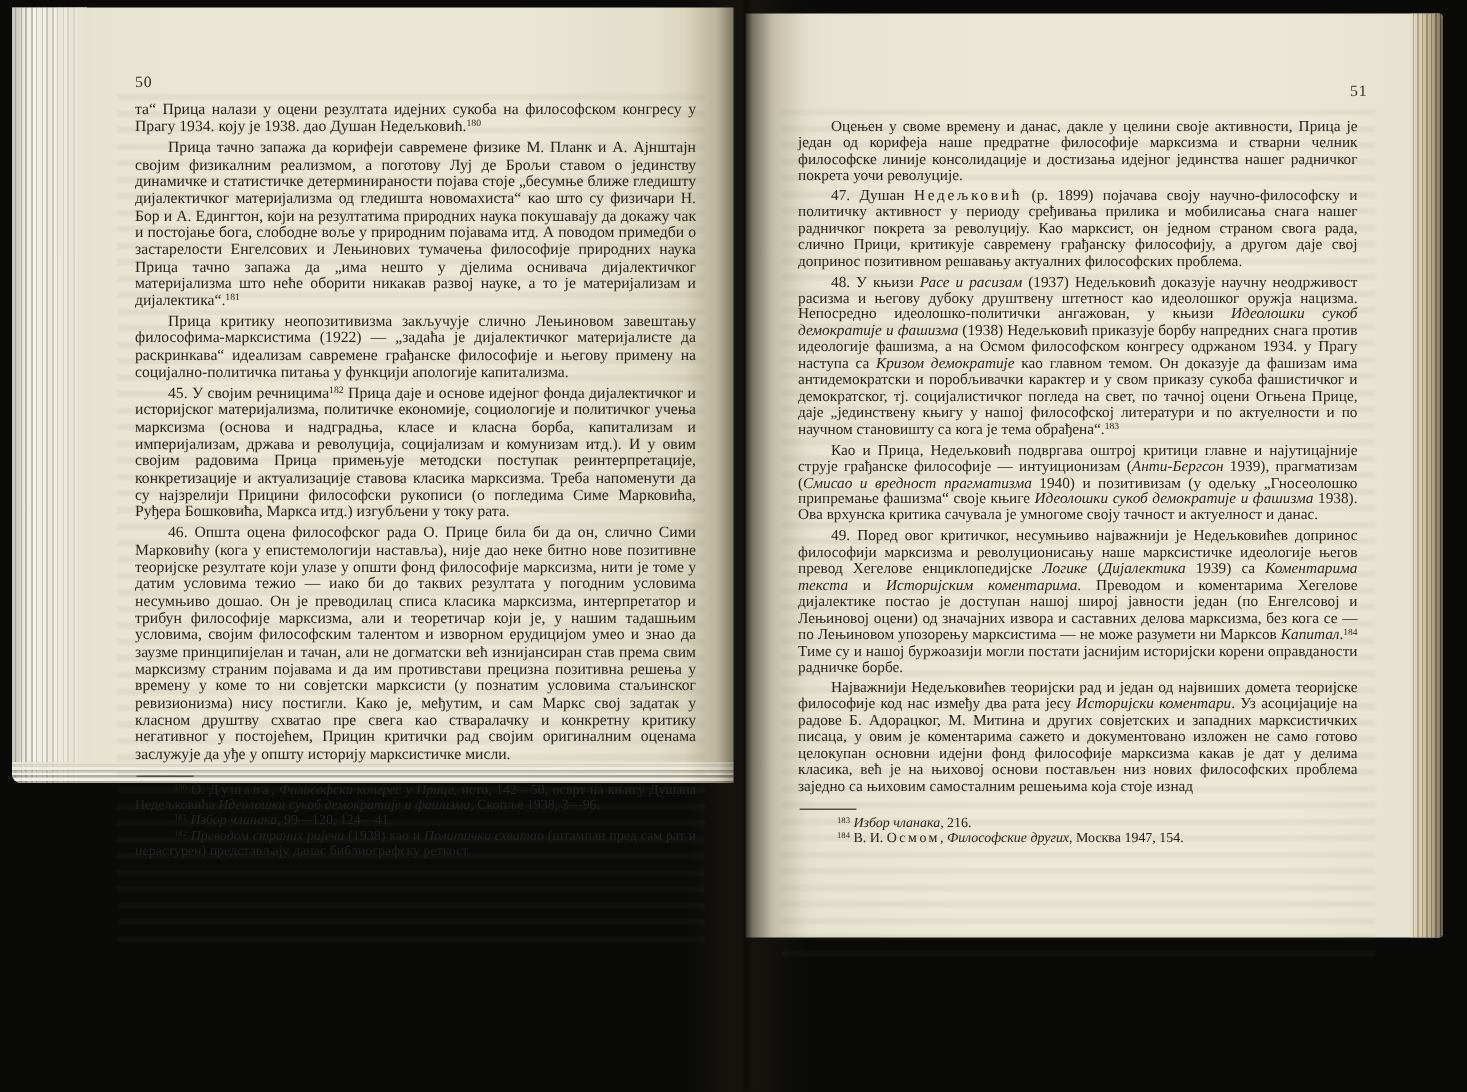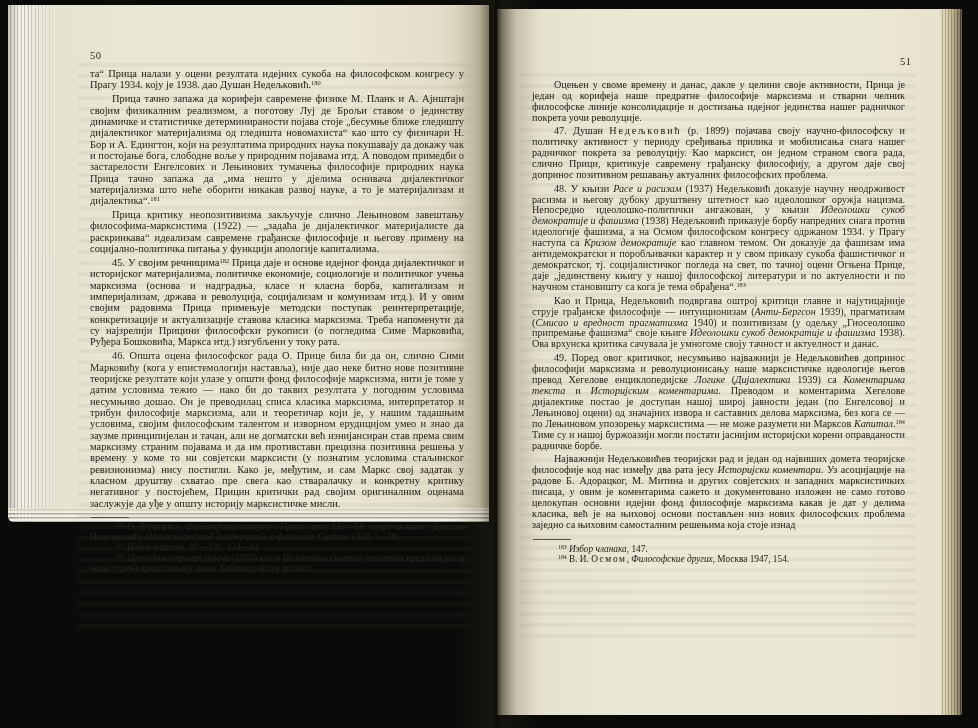--- a/index.html
+++ b/index.html
@@ -11,21 +11,21 @@
     overflow: hidden;
     font-family: "Liberation Serif", "DejaVu Serif", serif;
   }
   .page { position: absolute; color: #26251d; }
   .page-left {
     left: 8px; top: 5px; width: 481px; height: 517px;
     background: linear-gradient(90deg,#cfcbba 0,#e7e3d1 55px,#ebe7d5 140px,#ebe7d5 330px,#e3deca 430px,#d2cbb2 468px,#b7af94 481px);
     border-radius: 0 0 0 6px;
   }
   .page-right {
-    left: 497px; top: 9px; width: 465px; height: 706px;
+    left: 497px; top: 9px; width: 465px; height: 616px;
     background: linear-gradient(90deg,#b4ac93 0,#d9d3bd 14px,#e7e3d1 50px,#ece8d6 150px,#ece8d6 360px,#e7e2cf 443px);
     border-radius: 0 3px 3px 0;
   }
   .stack-left {
     position: absolute; left: 0; top: 0; width: 50px; height: 100%;
     background:
       repeating-linear-gradient(90deg, rgba(255,255,255,0.55) 0 2px, rgba(120,117,105,0.38) 2px 3px, rgba(245,243,236,0.5) 3px 6px, rgba(95,92,82,0.32) 6px 7px),
       linear-gradient(90deg,#eceadf,#e4e1d2);
     border-radius: 0 0 0 6px;
   }
@@ -86,40 +86,40 @@
     <div class="ghost ghost-left"></div>
     <div class="pagenum pagenum-left">50</div>
     <div class="text-col text-col-left">
       <p class="body-p no-indent"><span>та“ Прица налази у оцени резултата идејних сукоба на философском конгресу у Прагу 1934. коју је 1938. дао Душан Недељковић.</span><sup>180</sup></p>
       <p class="body-p"><span>Прица тачно запажа да корифеји савремене физике М. Планк и А. Ајнштајн својим физикалним реализмом, а поготову Луј де Брољи ставом о јединству динамичке и статистичке детерминираности појава стоје „бесумње ближе гледишту дијалектичког материјализма од гледишта новомахиста“ као што су физичари Н. Бор и А. Едингтон, који на резултатима природних наука покушавају да докажу чак и постојање бога, слободне воље у природним појавама итд. А поводом примедби о застарелости Енгелсових и Лењинових тумачења философије природних наука Прица тачно запажа да „има нешто у дјелима оснивача дијалектичког материјализма што неће оборити никакав развој науке, а то је материјализам и дијалектика“.</span><sup>181</sup></p>
       <p class="body-p"><span>Прица критику неопозитивизма закључује слично Лењиновом завештању философима-марксистима (1922) — „задаћа је дијалектичког материјалисте да раскринкава“ идеализам савремене грађанске философије и његову примену на социјално-политичка питања у функцији апологије капитализма.</span></p>
       <p class="body-p"><span>45. У својим речницима</span><sup>182</sup><span> Прица даје и основе идејног фонда дијалектичког и историјског материјализма, политичке економије, социологије и политичког учења марксизма (основа и надградња, класе и класна борба, капитализам и империјализам, држава и револуција, социјализам и комунизам итд.). И у овим својим радовима Прица примењује методски поступак реинтерпретације, конкретизације и актуализације ставова класика марксизма. Треба напоменути да су најзрелији Прицини философски рукописи (о погледима Симе Марковића, Руђера Бошковића, Маркса итд.) изгубљени у току рата.</span></p>
       <p class="body-p"><span>46. Општа оцена философског рада О. Прице била би да он, слично Сими Марковићу (кога у епистемологији наставља), није дао неке битно нове позитивне теоријске резултате који улазе у општи фонд философије марксизма, нити је томе у датим условима тежио — иако би до таквих резултата у погодним условима несумњиво дошао. Он је преводилац списа класика марксизма, интерпретатор и трибун философије марксизма, али и теоретичар који је, у нашим тадашњим условима, својим философским талентом и изворном ерудицијом умео и знао да заузме принципијелан и тачан, али не догматски већ изнијансиран став према свим марксизму страним појавама и да им противстави прецизна позитивна решења у времену у коме то ни совјетски марксисти (у познатим условима стаљинског ревизионизма) нису постигли. Како је, међутим, и сам Маркс свој задатак у класном друштву схватао пре свега као стваралачку и конкретну критику негативног у постојећем, Прицин критички рад својим оригиналним оценама заслужује да уђе у општу историју марксистичке мисли.</span></p>
       <div class="fn-rule"></div>
       <div>
-        <p class="fn-p"><sup>180</sup><span> О. </span><span class="ls">Душана</span><span>, </span><span class="it">Философские конгрес у Прагу</span><span>, исто, 142—50, осврт на књигу Душана Недељковића </span><span class="it">Идеолошки сукоб демократије и фашизма</span><span>, Скопље 1938, 3—96.</span></p>
+        <p class="fn-p"><sup>180</sup><span> О. </span><span class="ls">Душана</span><span>, </span><span class="it">Философски конгрес у Прице</span><span>, исто, 142—50, осврт на књигу Душана Недељковића </span><span class="it">Идеолошки сукоб демократије и фашизма</span><span>, Скопље 1938, 3—96.</span></p>
         <p class="fn-p"><sup>181</sup><span> </span><span class="it">Избор чланака</span><span>, 99—120, 124—41.</span></p>
         <p class="fn-p"><sup>182</sup><span> </span><span class="it">Преводом страних ријечи</span><span> (1938) као и </span><span class="it">Политички схватао</span><span> (штампан пред сам рат и нерастурен) представљају данас библиографску реткост.</span></p>
       </div>
     </div>
   </div>
 
   <div class="page page-right">
     <div class="edge-right"></div>
     <div class="ghost ghost-right"></div>
     <div class="pagenum pagenum-right">51</div>
     <div class="text-col text-col-right">
       <p class="body-p"><span>Оцењен у своме времену и данас, дакле у целини своје активности, Прица је један од корифеја наше предратне философије марксизма и стварни челник философске линије консолидације и достизања идејног јединства нашег радничког покрета уочи револуције.</span></p>
       <p class="body-p"><span>47. Душан </span><span class="ls">Недељковић</span><span> (р. 1899) појачава своју научно-философску и политичку активност у периоду сређивања прилика и мобилисања снага нашег радничког покрета за револуцију. Као марксист, он једном страном свога рада, слично Прици, критикује савремену грађанску философију, а другом даје свој допринос позитивном решавању актуалних философских проблема.</span></p>
       <p class="body-p"><span>48. У књизи </span><span class="it">Расе и расизам</span><span> (1937) Недељковић доказује научну неодрживост расизма и његову дубоку друштвену штетност као идеолошког оружја нацизма. Непосредно идеолошко-политички ангажован, у књизи </span><span class="it">Идеолошки сукоб демократије и фашизма</span><span> (1938) Недељковић приказује борбу напредних снага против идеологије фашизма, а на Осмом философском конгресу одржаном 1934. у Прагу наступа са </span><span class="it">Кризом демократије</span><span> као главном темом. Он доказује да фашизам има антидемократски и поробљивачки карактер и у свом приказу сукоба фашистичког и демократског, тј. социјалистичког погледа на свет, по тачној оцени Огњена Прице, даје „јединствену књигу у нашој философској литератури и по актуелности и по научном становишту са кога је тема обрађена“.</span><sup>183</sup></p>
       <p class="body-p"><span>Као и Прица, Недељковић подвргава оштрој критици главне и најутицајније струје грађанске философије — интуиционизам (</span><span class="it">Анти-Бергсон</span><span> 1939), прагматизам (</span><span class="it">Смисао и вредност прагматизма</span><span> 1940) и позитивизам (у одељку „Гносеолошко припремање фашизма“ своје књиге </span><span class="it">Идеолошки сукоб демократије и фашизма</span><span> 1938). Ова врхунска критика сачувала је умногоме своју тачност и актуелност и данас.</span></p>
       <p class="body-p"><span>49. Поред овог критичког, несумњиво најважнији је Недељковићев допринос философији марксизма и револуционисању наше марксистичке идеологије његов превод Хегелове енциклопедијске </span><span class="it">Логике</span><span> (</span><span class="it">Дијалектика</span><span> 1939) са </span><span class="it">Коментарима текста</span><span> и </span><span class="it">Историјским коментарима</span><span>. Преводом и коментарима Хегелове дијалектике постао је доступан нашој широј јавности један (по Енгелсовој и Лењиновој оцени) од значајних извора и саставних делова марксизма, без кога се — по Лењиновом упозорењу марксистима — не може разумети ни Марксов </span><span class="it">Капитал</span><span>.</span><sup>184</sup><span> Тиме су и нашој буржоазији могли постати јаснијим историјски корени оправданости радничке борбе.</span></p>
       <p class="body-p"><span>Најважнији Недељковићев теоријски рад и један од највиших домета теоријске философије код нас између два рата јесу </span><span class="it">Историјски коментари</span><span>. Уз асоцијације на радове Б. Адорацког, М. Митина и других совјетских и западних марксистичких писаца, у овим је коментарима сажето и документовано изложен не само готово целокупан основни идејни фонд философије марксизма какав је дат у делима класика, већ је на њиховој основи постављен низ нових философских проблема заједно са њиховим самосталним решењима која стоје изнад</span></p>
       <div class="fn-rule"></div>
       <div>
-        <p class="fn-p"><sup>183</sup><span> </span><span class="it">Избор чланака</span><span>, 147.</span></p>
+        <p class="fn-p"><sup>183</sup><span> </span><span class="it">Избор чланака</span><span>, 216.</span></p>
         <p class="fn-p"><sup>184</sup><span> В. И. </span><span class="ls">Осмом</span><span>, </span><span class="it">Философские других</span><span>, Москва 1947, 154.</span></p>
       </div>
     </div>
   </div>
 
   <div class="gutter"></div>
 </div>
 
 </body></html>

